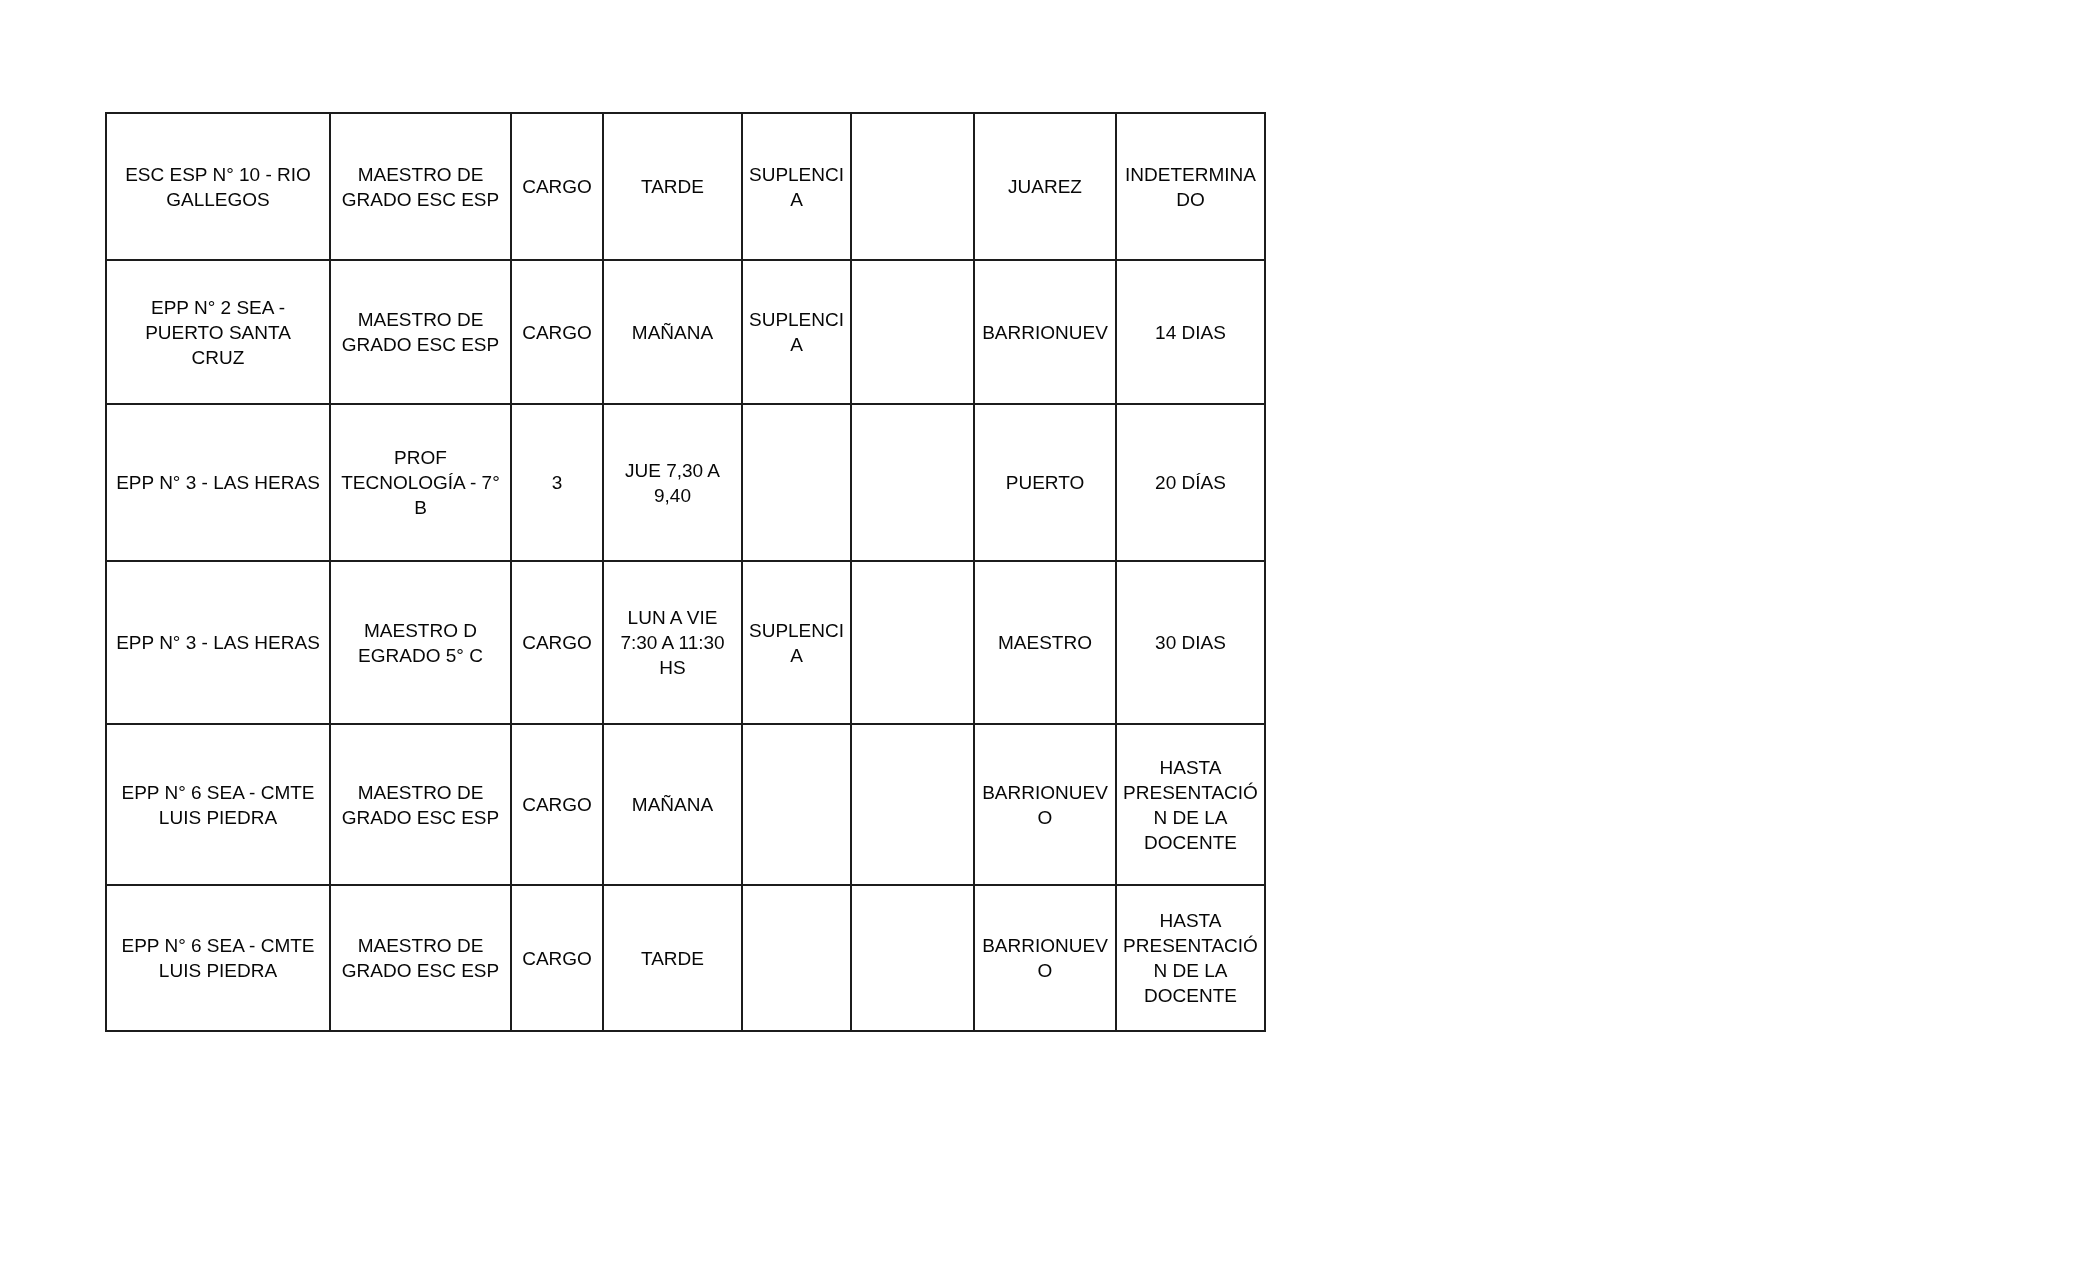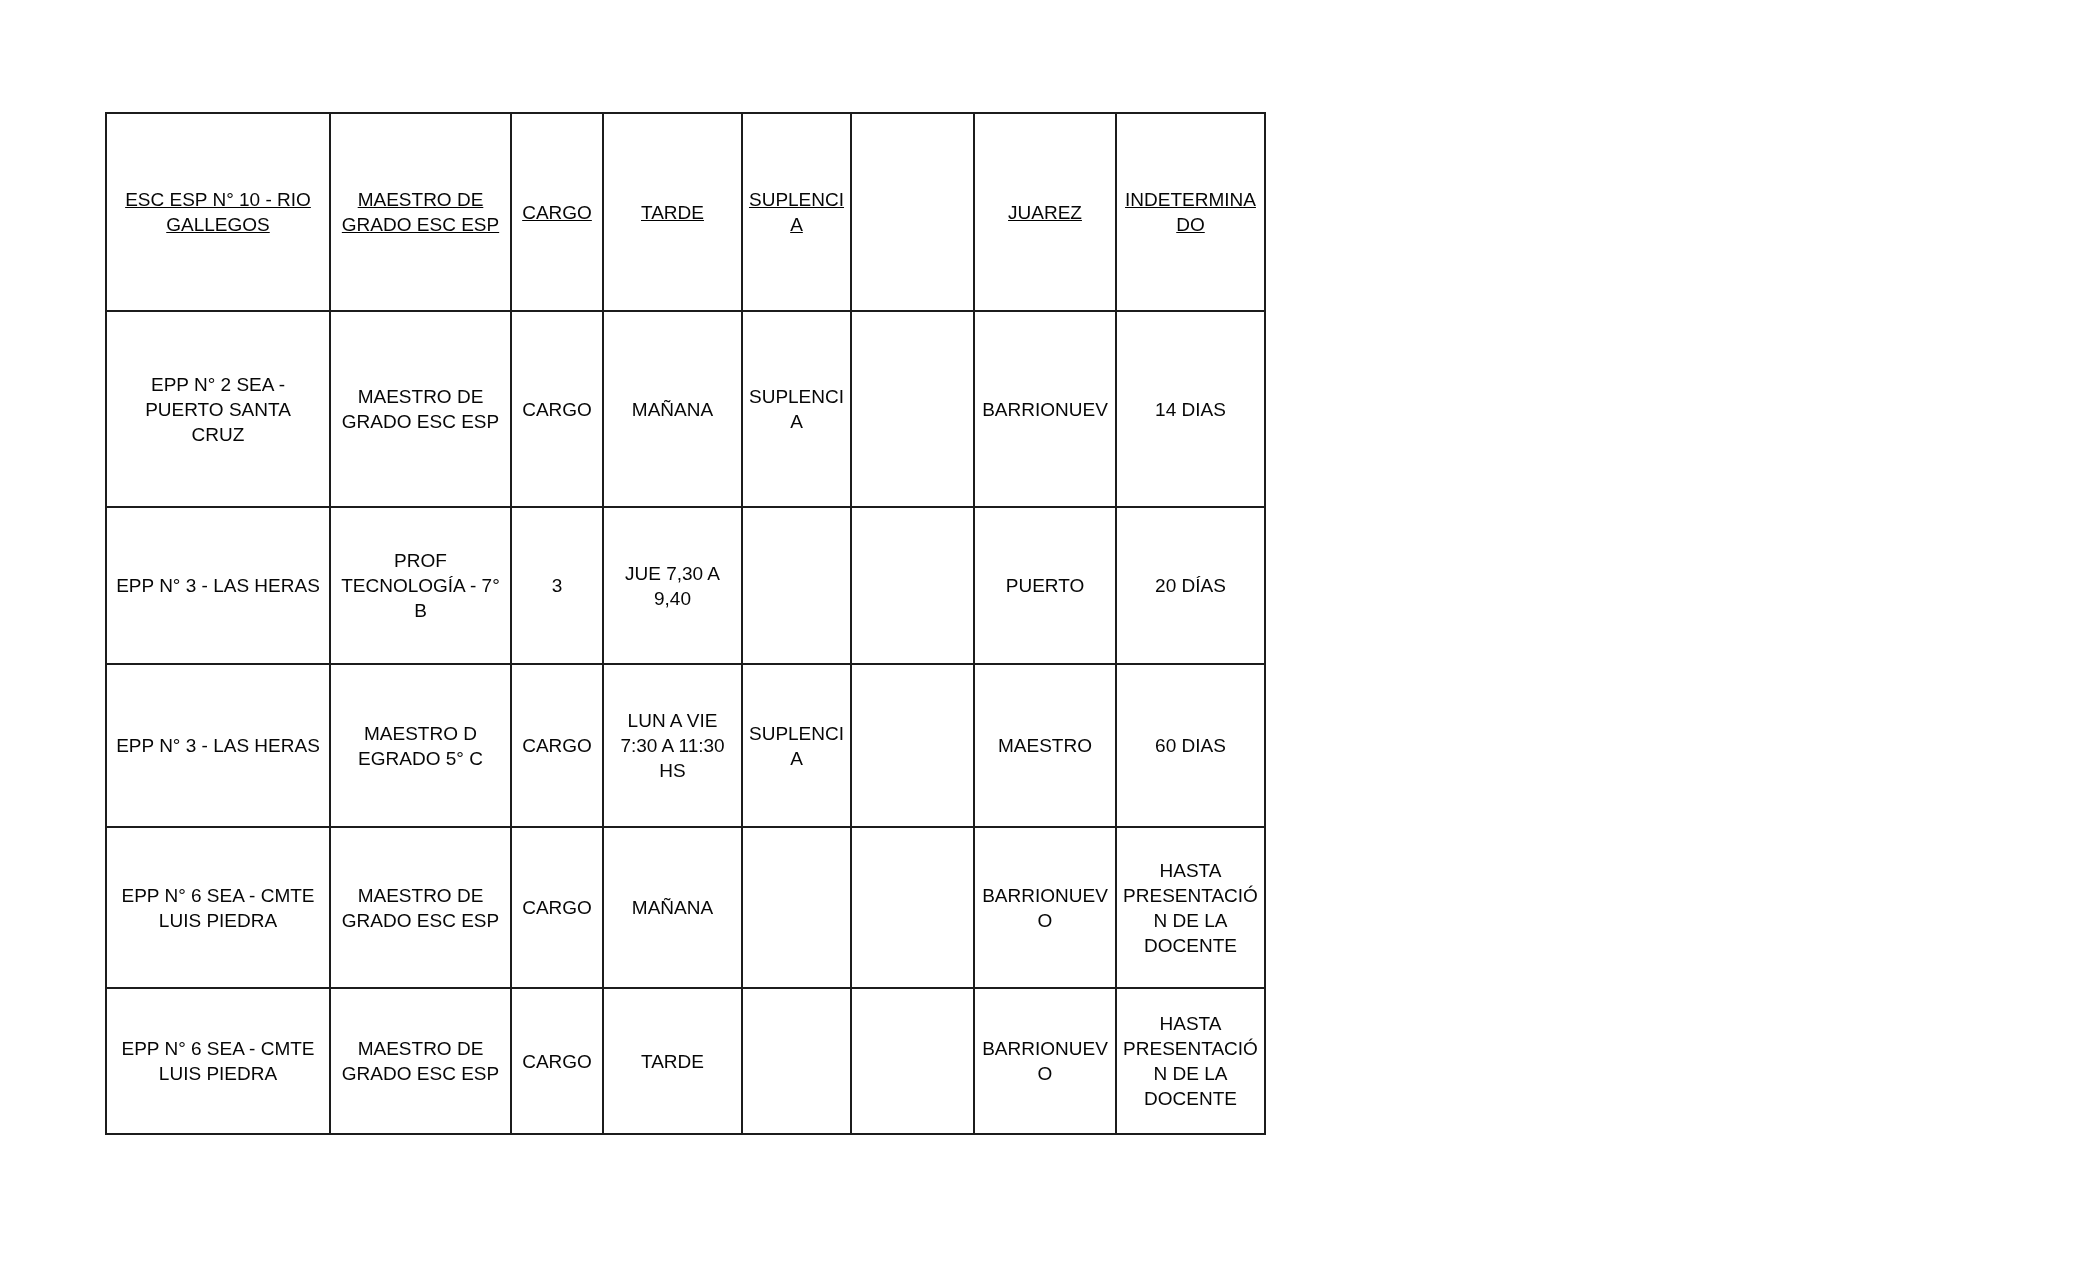--- a/index.html
+++ b/index.html
@@ -45,35 +45,35 @@
         <col style="width: 224px;">
         <col style="width: 181px;">
         <col style="width: 92px;">
         <col style="width: 139px;">
         <col style="width: 109px;">
         <col style="width: 123px;">
         <col style="width: 142px;">
         <col style="width: 149px;">
       </colgroup>
     <tbody>
-        <tr style="height: 198px; text-decoration: underline;">
+        <tr style="height: 147px;">
           <td>ESC ESP N° 10 - RIO
 GALLEGOS</td>
           <td>MAESTRO DE
 GRADO ESC ESP</td>
           <td>CARGO</td>
           <td>TARDE</td>
           <td>SUPLENCI
 A</td>
           <td></td>
           <td>JUAREZ</td>
           <td>INDETERMINA
 DO</td>
         </tr>
-        <tr style="height: 196px;">
+        <tr style="height: 144px;">
           <td>EPP N° 2 SEA -
 PUERTO SANTA
 CRUZ</td>
           <td>MAESTRO DE
 GRADO ESC ESP</td>
           <td>CARGO</td>
           <td>MAÑANA</td>
           <td>SUPLENCI
 A</td>
           <td></td>
@@ -98,21 +98,21 @@
           <td>MAESTRO D
 EGRADO 5° C</td>
           <td>CARGO</td>
           <td>LUN A VIE
 7:30 A 11:30
 HS</td>
           <td>SUPLENCI
 A</td>
           <td></td>
           <td>MAESTRO</td>
-          <td>60 DIAS</td>
+          <td>30 DIAS</td>
         </tr>
         <tr style="height: 161px;">
           <td>EPP N° 6 SEA - CMTE
 LUIS PIEDRA</td>
           <td>MAESTRO DE
 GRADO ESC ESP</td>
           <td>CARGO</td>
           <td>MAÑANA</td>
           <td></td>
           <td></td>

